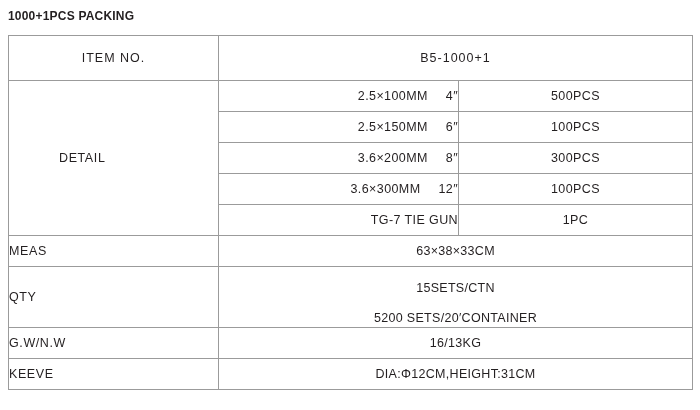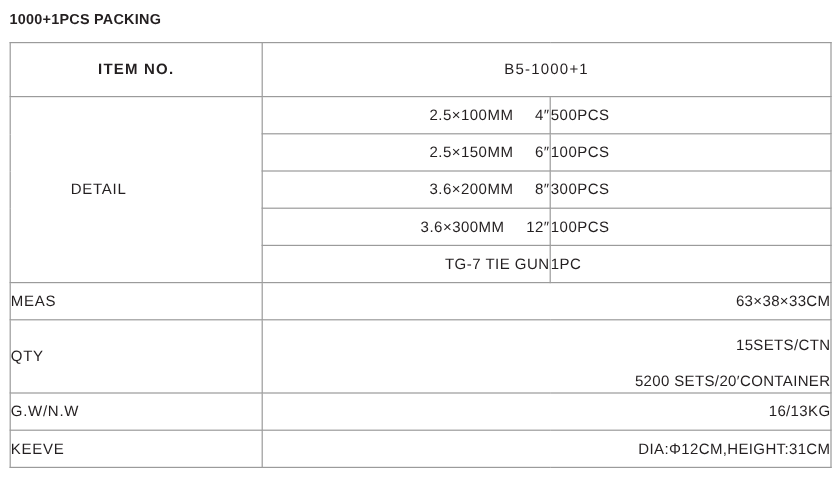--- a/index.html
+++ b/index.html
@@ -46,21 +46,20 @@
     background: #ffffff;
   }
   .hdr-row td {
     background: #e9e9e9;
     height: 44px;
     text-align: center;
     letter-spacing: 1px;
   }
   .hdr-item {
     font-size: 13px;
-    font-weight: bold;
   }
   .hdr-model {
     font-size: 13px;
     letter-spacing: 0.6px;
   }
   .label-cell {
     text-align: left;
     padding-left: 50px;
     letter-spacing: 0.6px;
     font-size: 12.5px;
@@ -68,25 +67,25 @@
   }
   .label-cell.detail {
     padding-left: 50px;
   }
   .detail-size {
     text-align: right;
     padding-left: 40px;
     letter-spacing: 0.4px;
   }
   .detail-qty {
-    text-align: left;
+    text-align: center;
     letter-spacing: 0.4px;
   }
   .val-cell {
-    text-align: right;
+    text-align: center;
     padding-left: 40px;
     letter-spacing: 0.3px;
   }
   .row-h {
     height: 31px;
   }
   .row-qty {
     height: 52px;
   }
   .qty-line {

